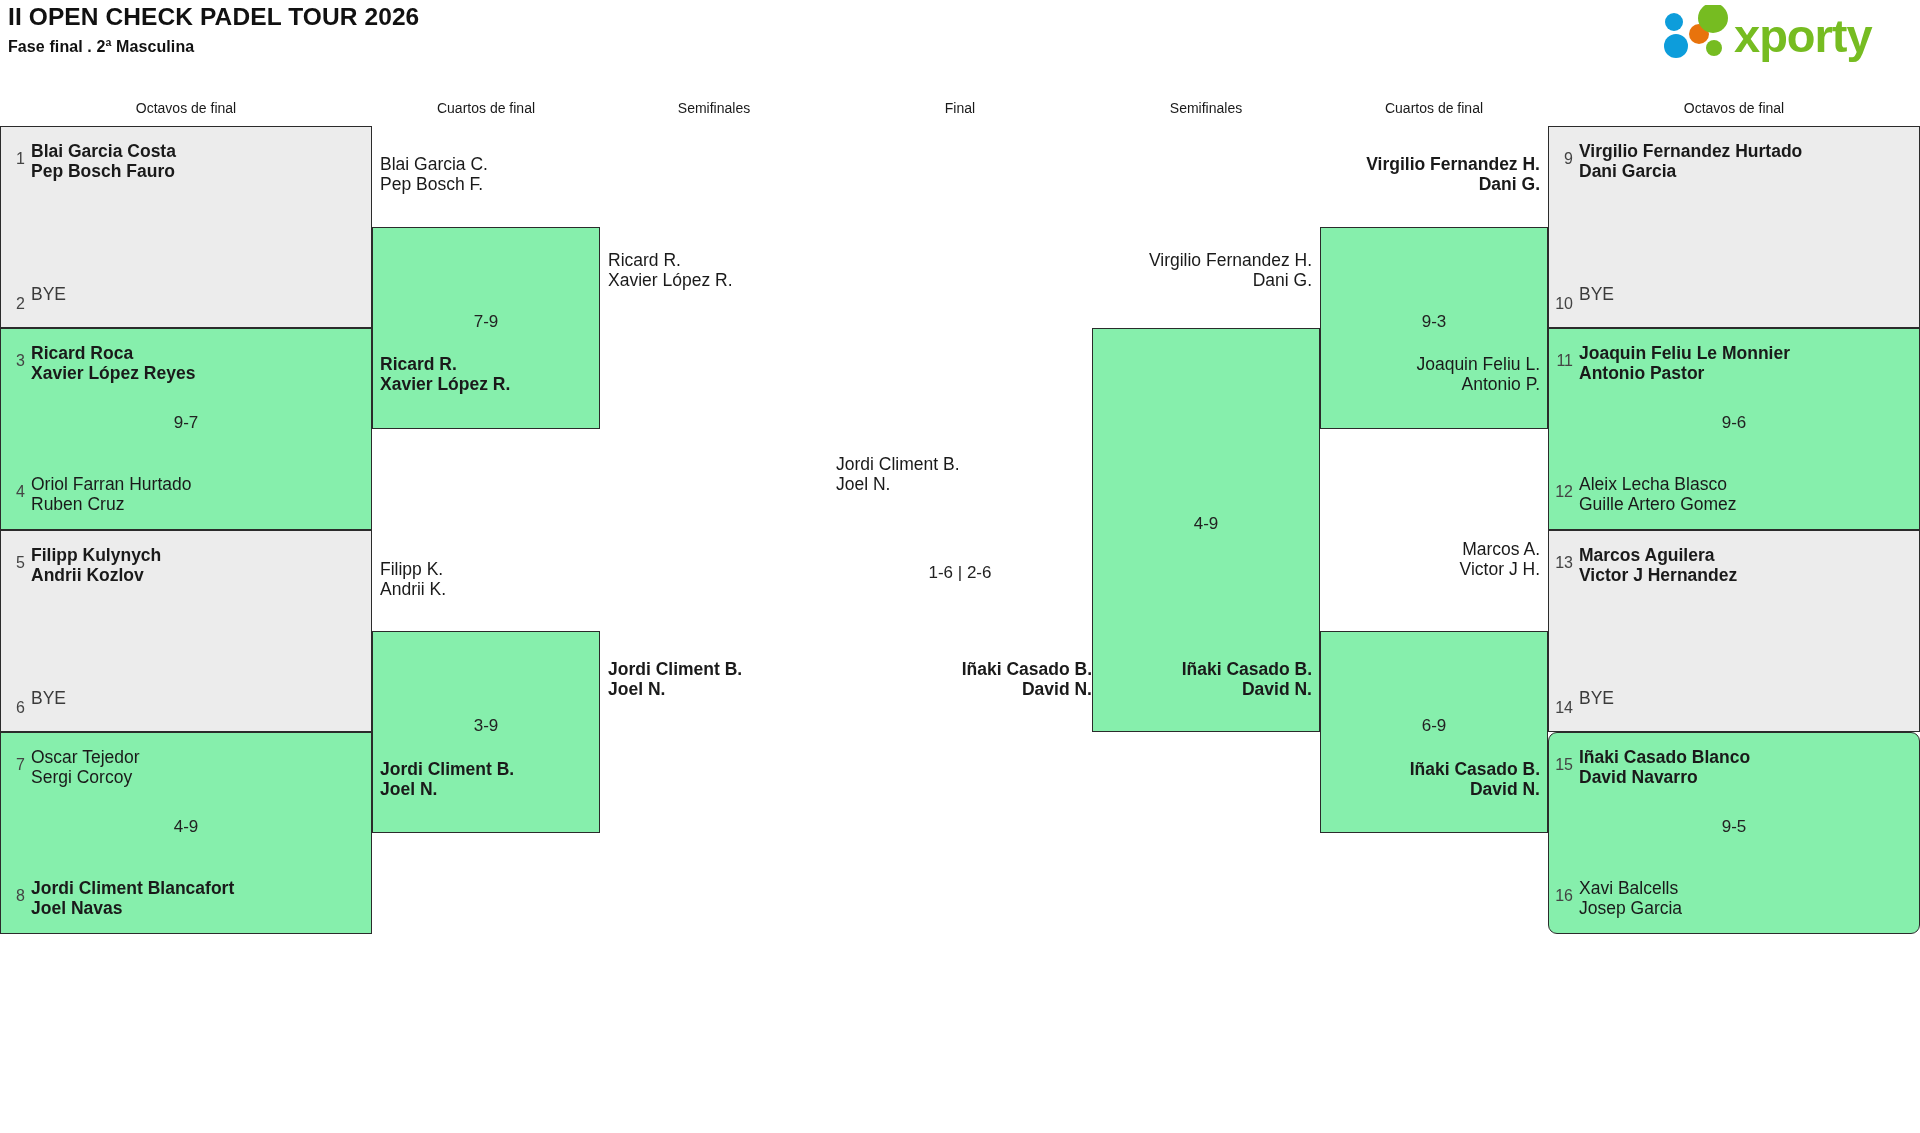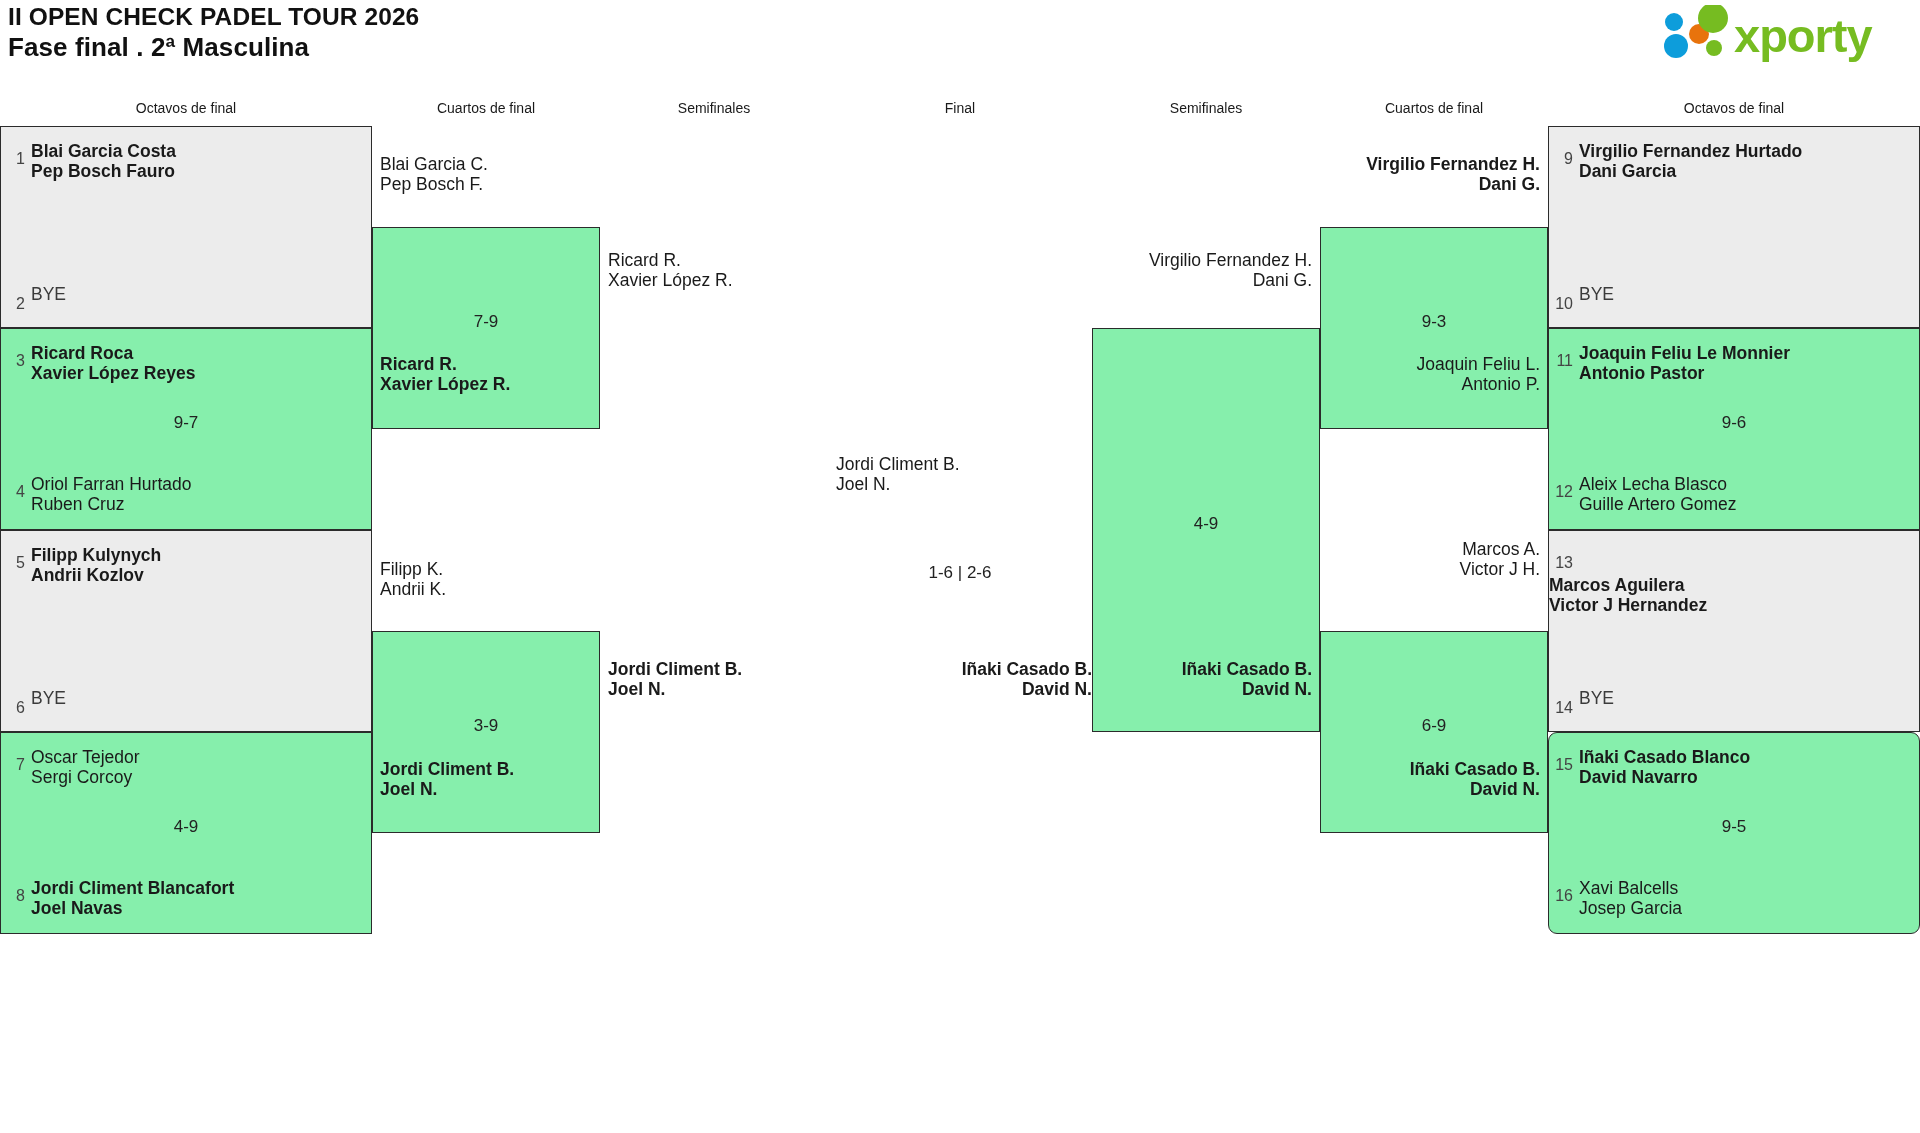--- a/index.html
+++ b/index.html
@@ -13,21 +13,21 @@
   }
   #root { position: relative; width: 1920px; height: 1133px; }
 
   
   .title-block { position: absolute; left: 8px; top: 2px; }
   .title-line1 {
     font-size: 24.5px; font-weight: bold; letter-spacing: .1px;
     line-height: 30px; color: #111;
   }
   .title-line2 {
-    font-size: 26px; font-weight: bold; letter-spacing: .1px;
+    font-size: 16px; font-weight: bold; letter-spacing: .1px;
     line-height: 30px; color: #111;
   }
 
   
   .logo { position: absolute; right: 12px; top: 5px; width: 250px; height: 62px; }
   .logo svg { display: block; }
   .logo-word {
     font-size: 47px; font-weight: bold; fill: #76bc21;
     font-family: "Liberation Sans", sans-serif; letter-spacing: -1px;
   }
@@ -229,21 +229,21 @@
     </div>
     <div class="score" style="top:84px;">9-6</div>
     <div class="slot" style="top:144px;">
       <div class="seed">12</div>
       <div class="names">Aleix Lecha Blasco
 Guille Artero Gomez</div>
     </div>
   </div>
 
   <div class="match shaded" style="left:1548px; top:530px; width:372px; height:202px;">
-    <div class="slot" style="top:13px;flex-direction:column;">
+    <div class="slot" style="top:13px;">
       <div class="seed">13</div>
       <div class="names win">Marcos Aguilera
 Victor J Hernandez</div>
     </div>
     <div class="slot" style="top:158px;">
       <div class="seed">14</div>
       <div class="names bye">BYE</div>
     </div>
   </div>
 

